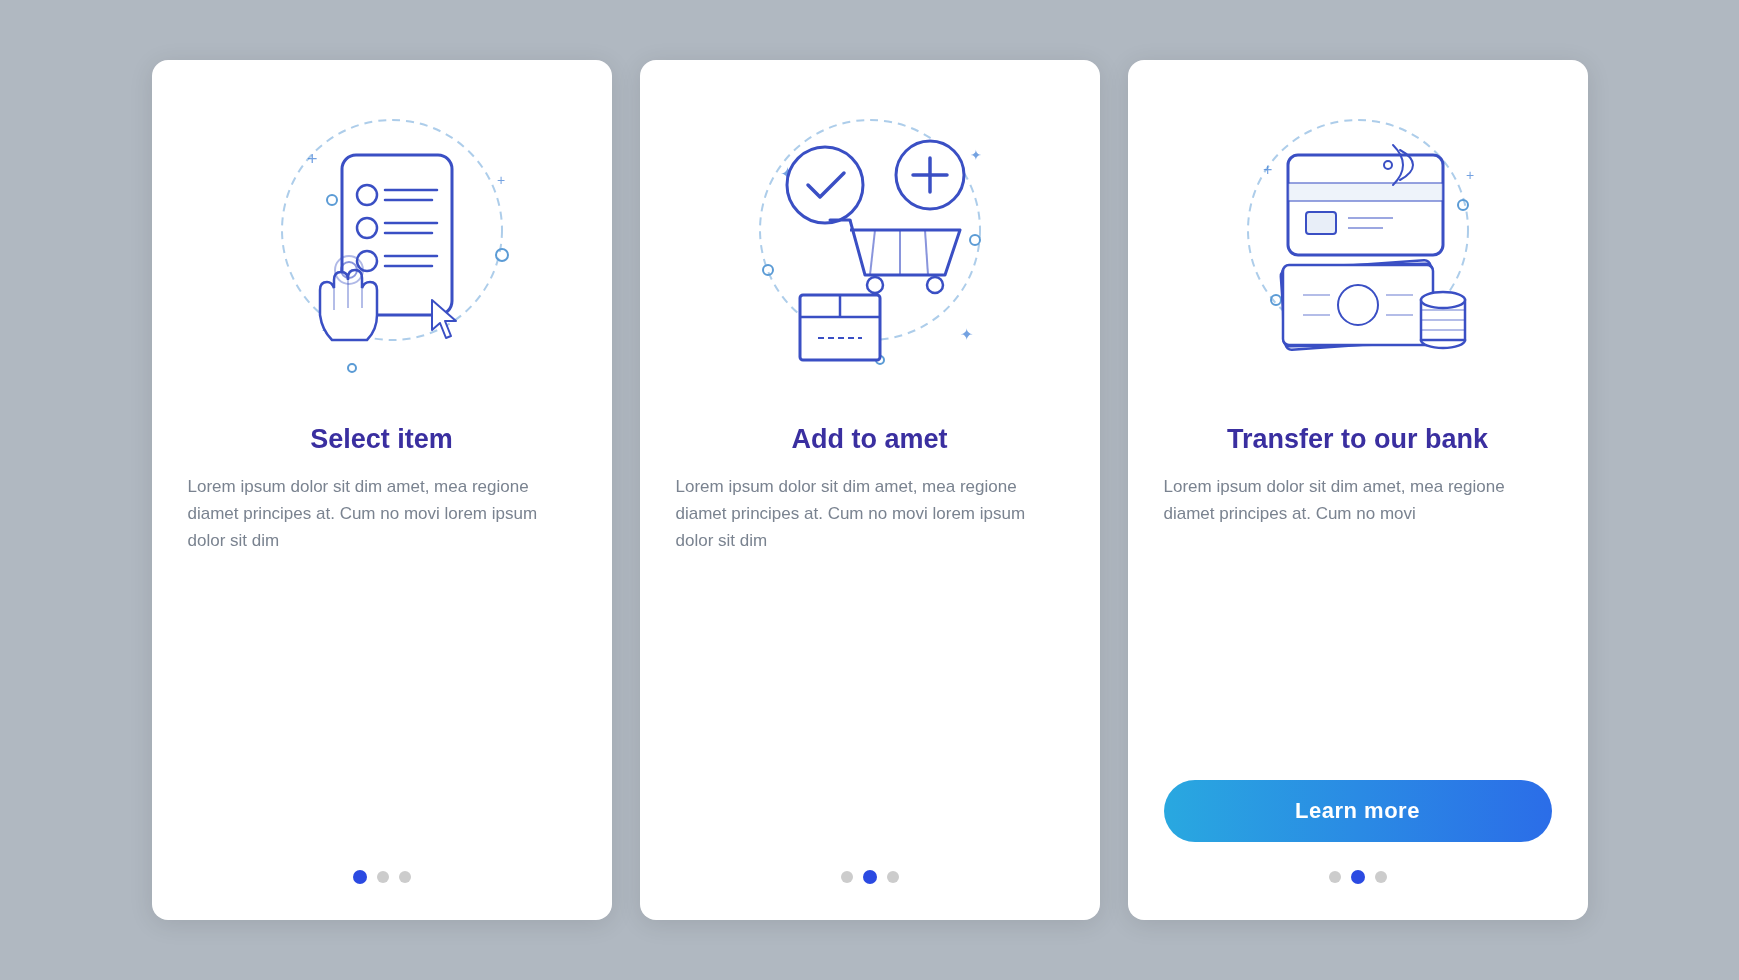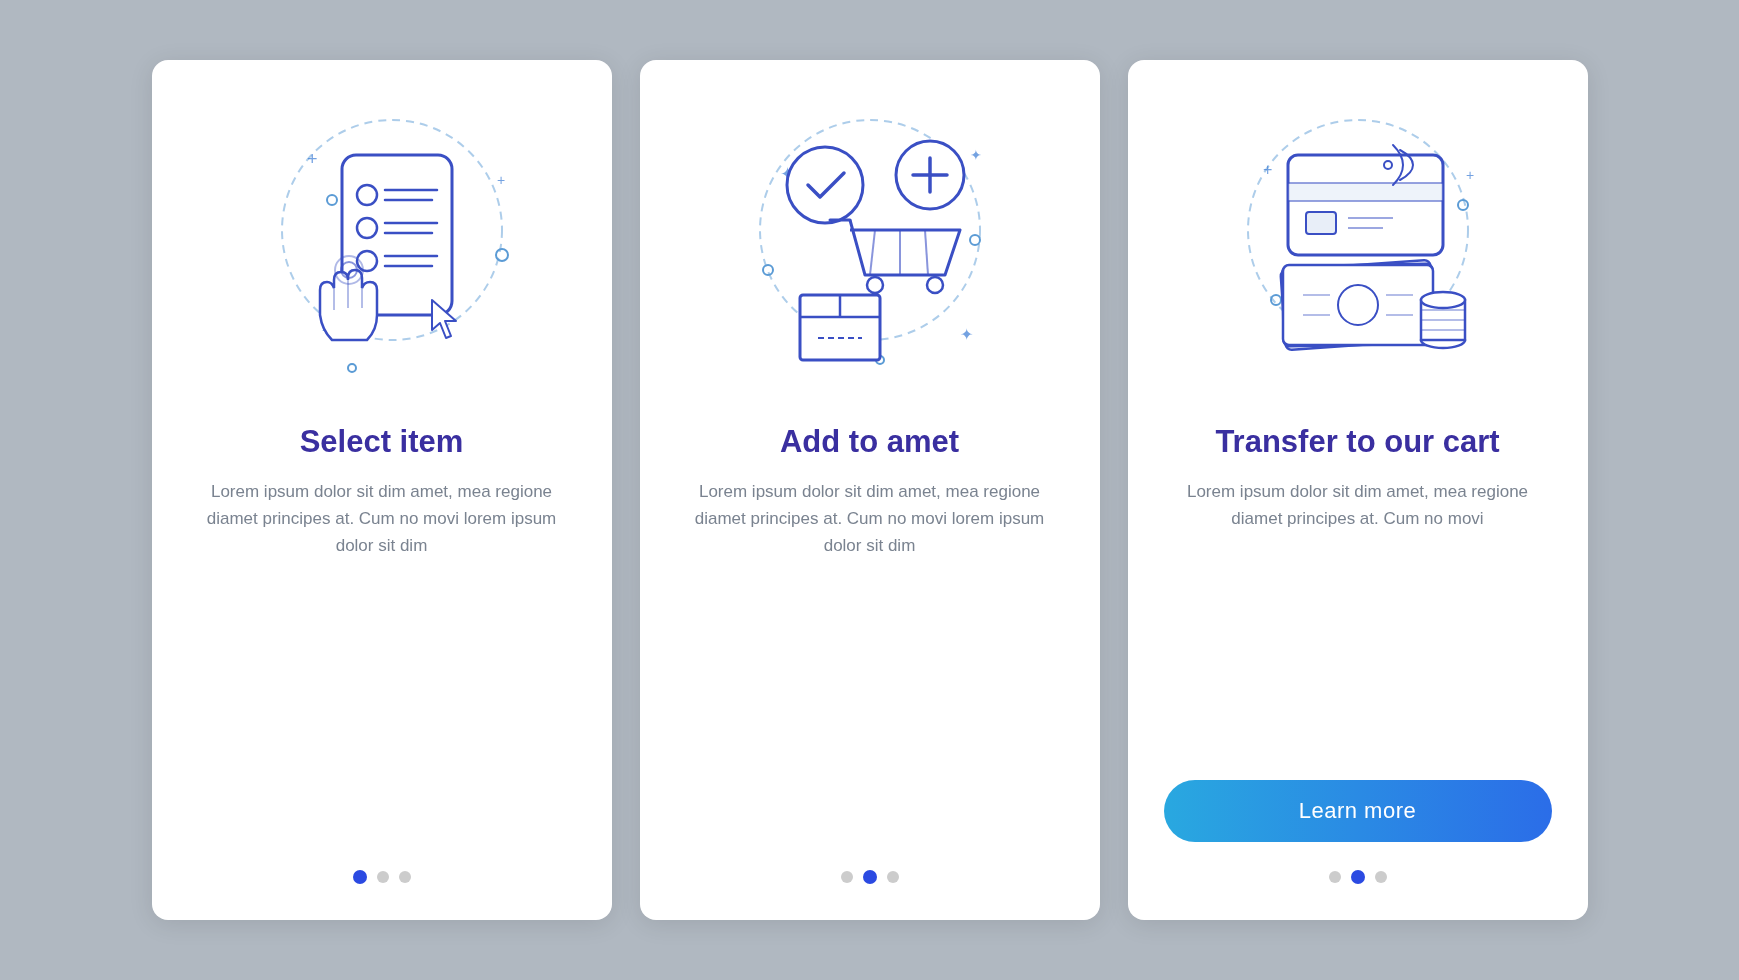--- a/index.html
+++ b/index.html
@@ -41,32 +41,32 @@
       margin-bottom: 24px;
       flex-shrink: 0;
     }
 
     .card-icon-area svg {
       width: 100%;
       height: 100%;
     }
 
     .card-title {
-      font-size: 31px;
+      font-size: 27px;
       font-weight: 700;
       color: #3a2fa0;
       text-align: center;
       margin-bottom: 18px;
     }
 
     .card-body {
       font-size: 17px;
       color: #7a8390;
       line-height: 1.6;
-      text-align: center;
+      text-align: left;
       flex: 1;
     }
 
     .card-dots {
       display: flex;
       gap: 10px;
       margin-top: 28px;
       align-items: center;
       justify-content: center;
     }
@@ -78,21 +78,21 @@
       background: #cccccc;
     }
 
     .learn-more-btn {
       background: linear-gradient(90deg, #29a8e0 0%, #2b6de8 100%);
       color: #ffffff;
       border: none;
       border-radius: 40px;
       padding: 18px 60px;
       font-size: 22px;
-      font-weight: 400;
+      font-weight: 700;
       cursor: pointer;
       margin-top: 24px;
       width: 100%;
       letter-spacing: 0.5px;
     }
 
     
     .card-1 .dot:nth-child(1) { background: #2b4ae2; width: 14px; height: 14px; }
     
     .card-2 .dot:nth-child(2) { background: #2b4ae2; width: 14px; height: 14px; }
@@ -246,21 +246,21 @@
         <line x1="178" y1="215" x2="205" y2="215" stroke="#3a4fc4" stroke-width="1.5" opacity="0.5"></line>
 
         <ellipse cx="235" cy="240" rx="22" ry="8" stroke="#3a4fc4" stroke-width="2.5" fill="white"></ellipse>
         <rect x="213" y="200" width="44" height="40" stroke="#3a4fc4" stroke-width="2.5" fill="white"></rect>
         <ellipse cx="235" cy="200" rx="22" ry="8" stroke="#3a4fc4" stroke-width="2.5" fill="white"></ellipse>
         <line x1="213" y1="210" x2="257" y2="210" stroke="#3a4fc4" stroke-width="1.5" opacity="0.5"></line>
         <line x1="213" y1="220" x2="257" y2="220" stroke="#3a4fc4" stroke-width="1.5" opacity="0.5"></line>
         <line x1="213" y1="230" x2="257" y2="230" stroke="#3a4fc4" stroke-width="1.5" opacity="0.5"></line>
       </svg>
     </div>
-    <h2 class="card-title">Transfer to our cart</h2>
+    <h2 class="card-title">Transfer to our bank</h2>
     <p class="card-body">Lorem ipsum dolor sit dim amet, mea regione diamet principes at. Cum no movi</p>
     <button class="learn-more-btn">Learn more</button>
     <div class="card-dots">
       <div class="dot"></div>
       <div class="dot"></div>
       <div class="dot"></div>
     </div>
   </div>
 
 </div>

